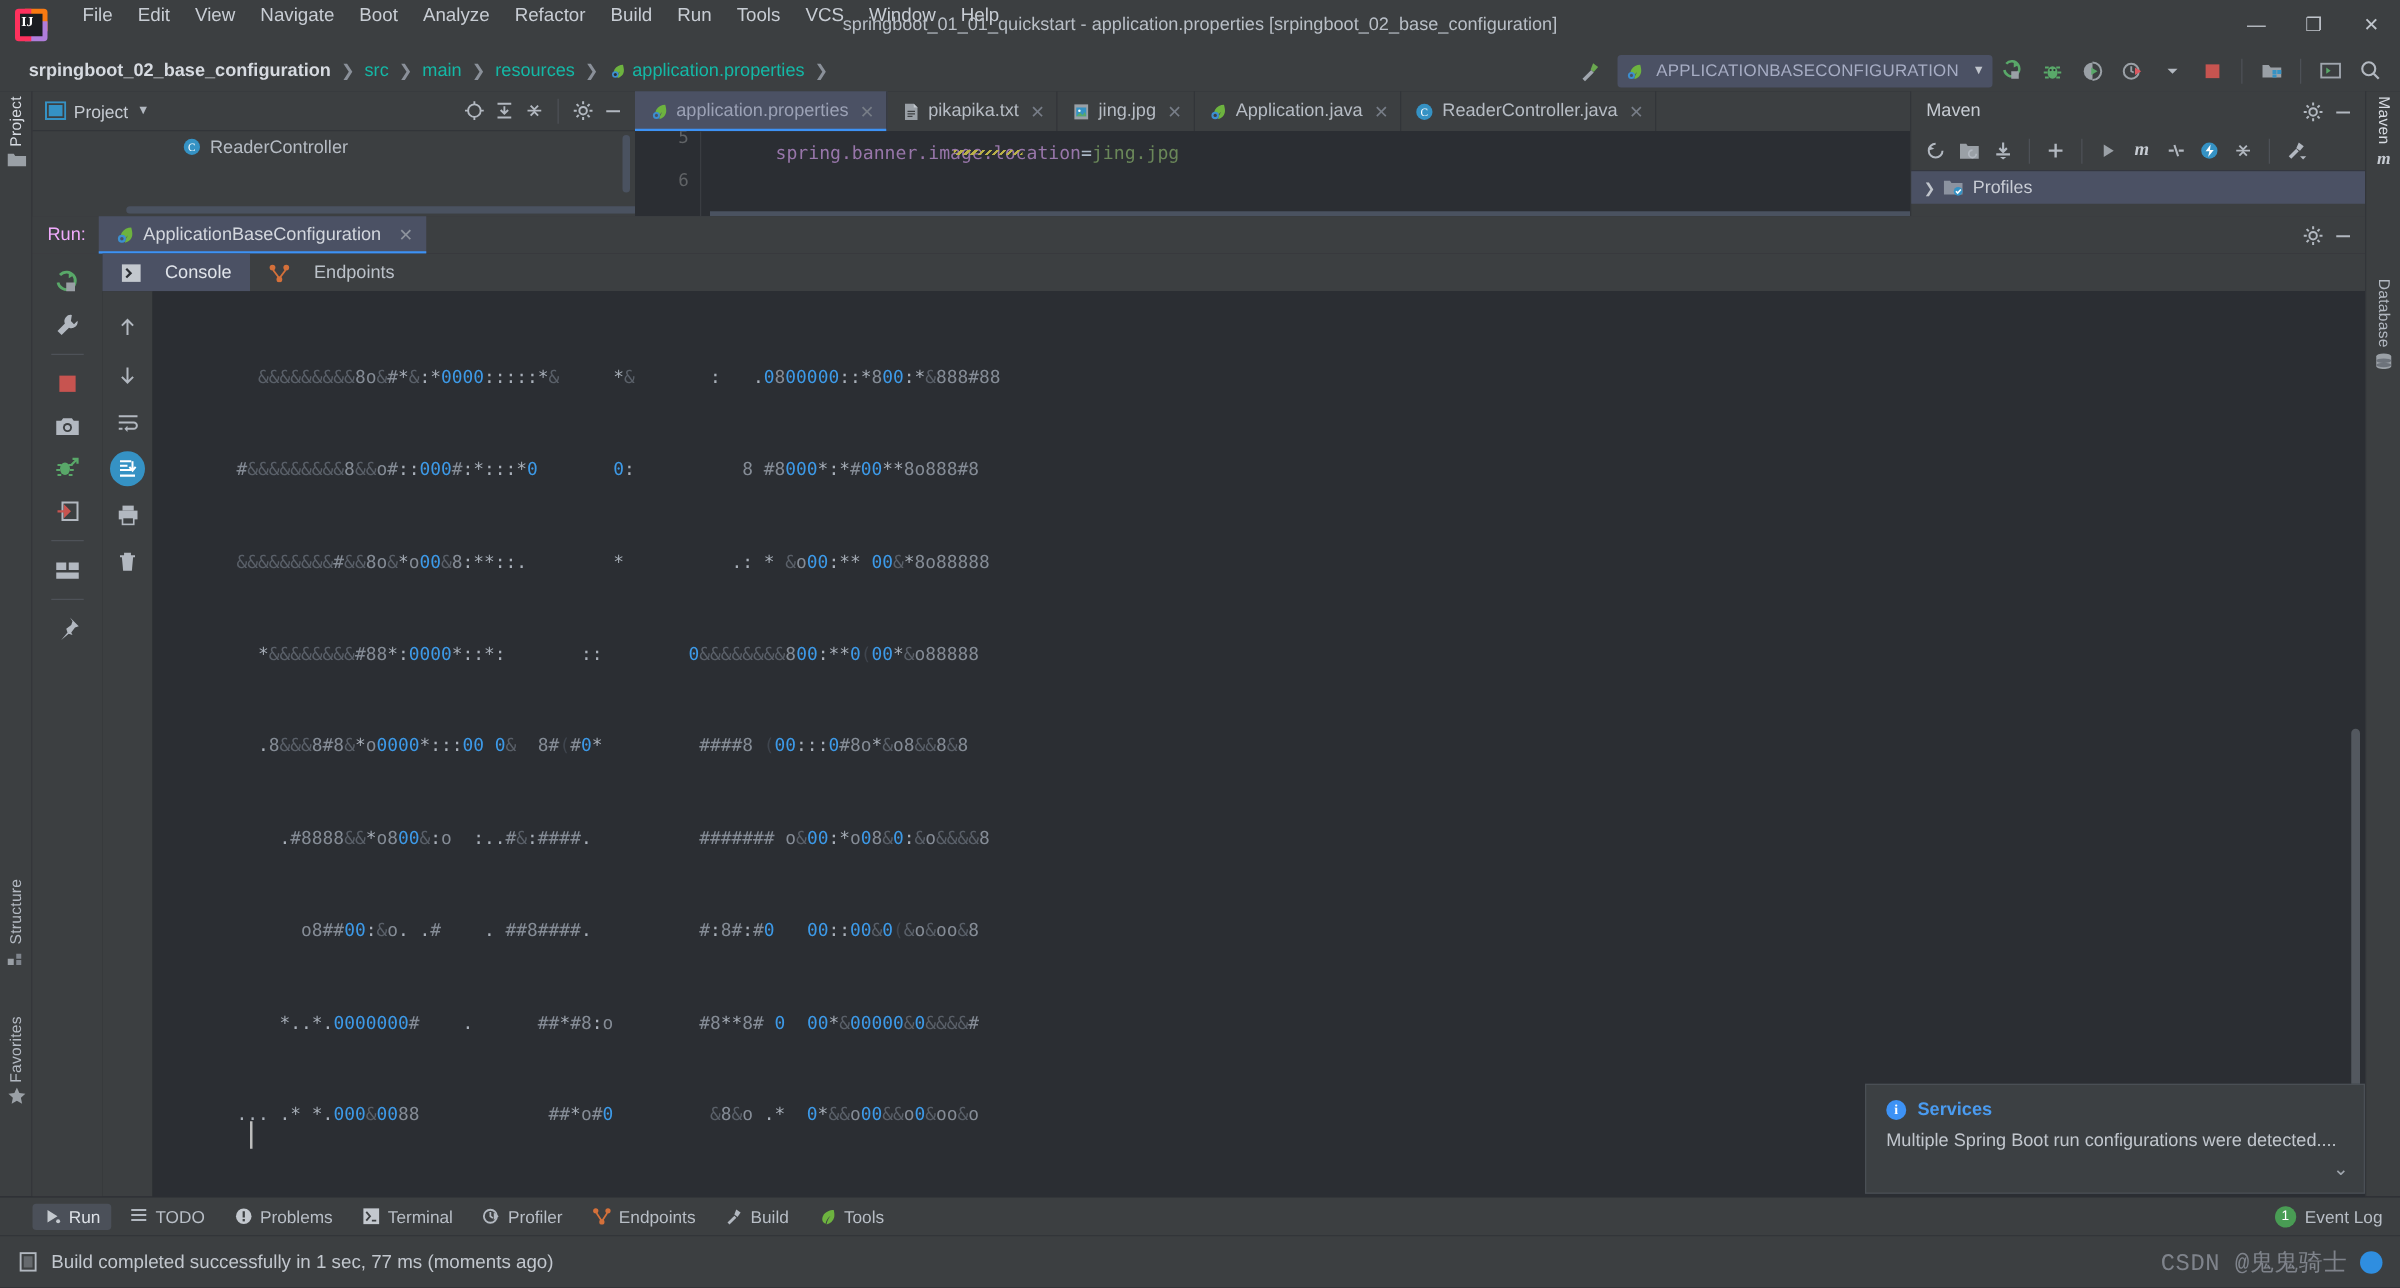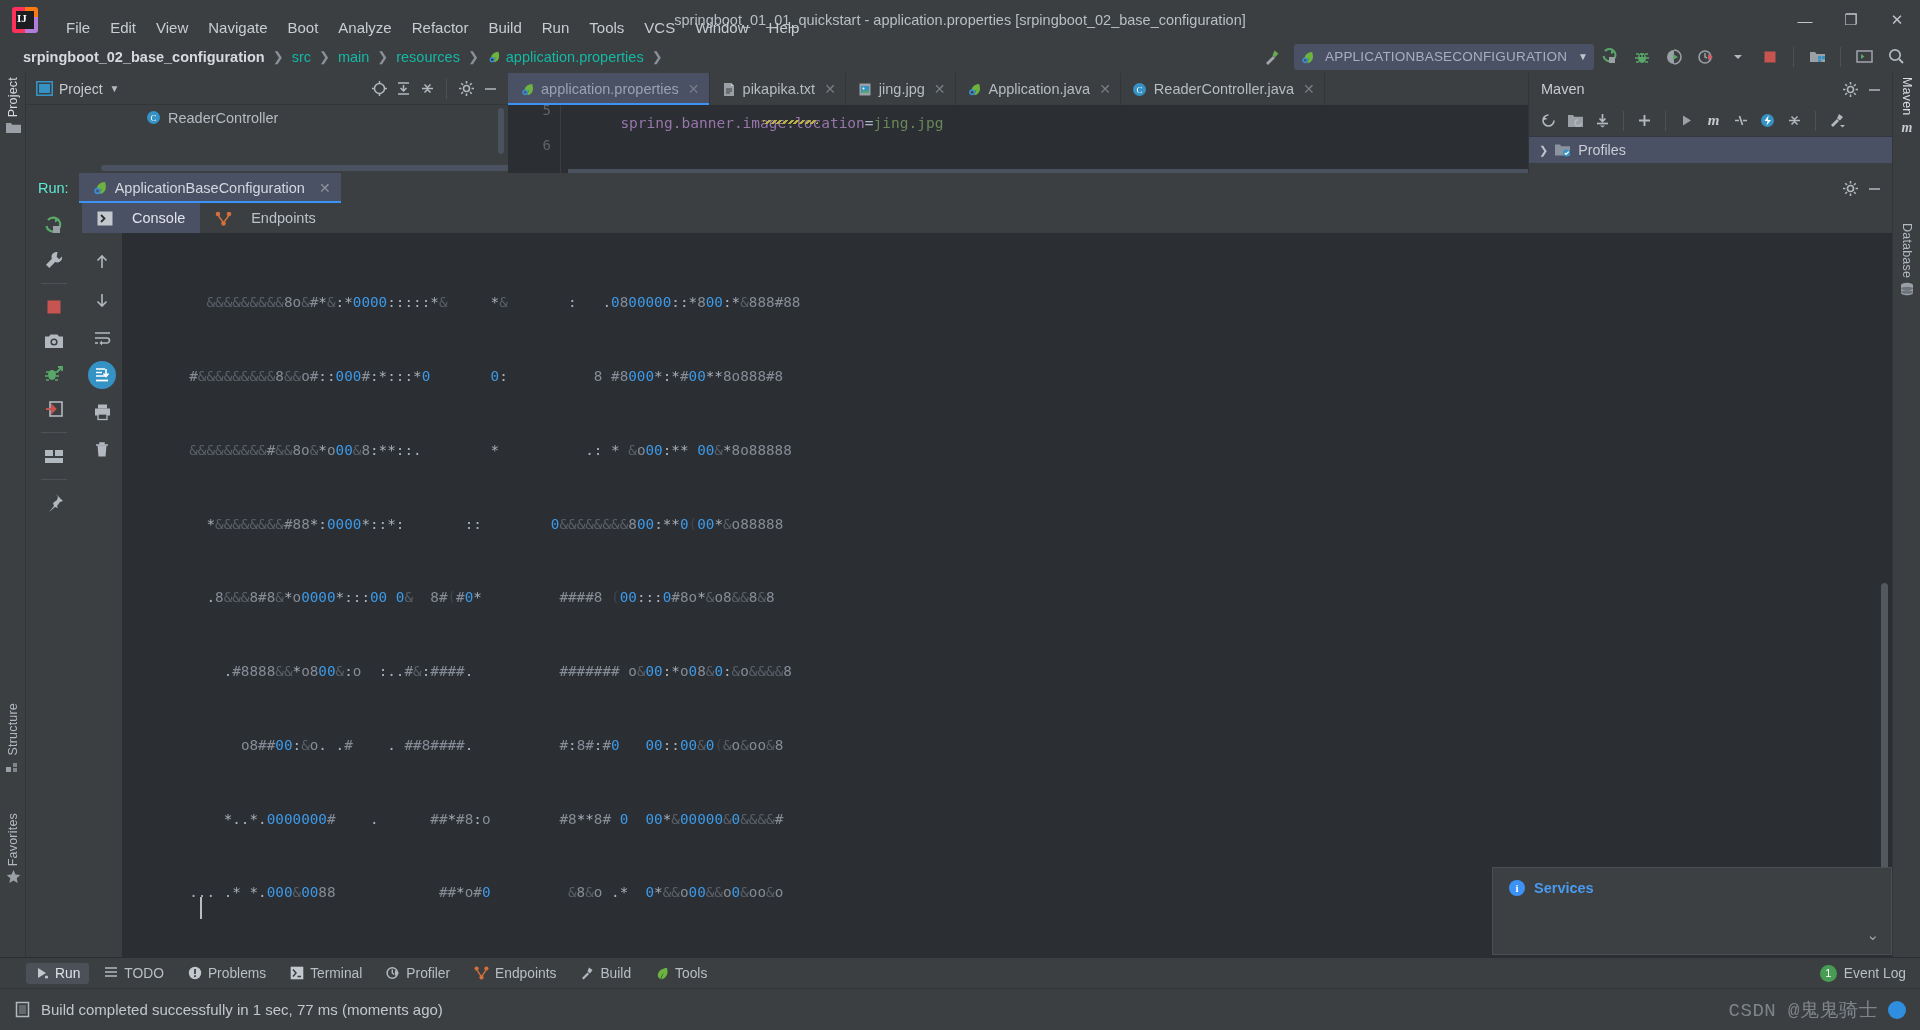--- a/index.html
+++ b/index.html
@@ -16,21 +16,21 @@
     position: absolute; top: 0; left: 0; width: 1920px; height: 40px;
     background: #3c3f41; display: flex; align-items: center;
   }
   .ij-logo { width: 30px; height: 30px; margin-left: 10px; position: relative; flex: 0 0 auto; }
   .ij-logo .sq1 { position:absolute; left:2px; top:2px; width:13px; height:26px; background:#fe315d; border-radius:3px 0 0 3px;}
   .ij-logo .sq2 { position:absolute; left:10px; top:2px; width:18px; height:18px; background:#f97a12; border-radius:0 3px 0 0;}
   .ij-logo .sq3 { position:absolute; left:10px; top:12px; width:18px; height:16px; background:#b07ddb; border-radius:0 0 3px 0;}
   .ij-logo .inner { position:absolute; left:6px; top:6px; width:18px; height:18px; background:#1b1d21;}
   .ij-logo .ij { position:absolute; left:7px; top:7px; color:#fff; font-size:11px; font-weight:bold; font-family:"Liberation Serif", serif;}
 
-  .menubar { display: flex; align-items: flex-end; margin-left: 16px; height: 40px; }
+  .menubar { display: flex; align-items: flex-start; margin-left: 16px; height: 40px; }
   .menu-item {
     padding: 4px 10px; font-size: 15px; color: #c8cdd4; cursor: default; white-space: nowrap;
   }
 
   .win-title {
     position: absolute; left: 0; right: 0; top: 0; height: 40px;
     display: flex; align-items: center; justify-content: center;
     font-size: 14.5px; color: #b9bfc7; pointer-events: none;
   }
   .win-buttons {
@@ -134,21 +134,21 @@
   .insp-widget .cnt { color:#b5a642; font-size: 14px; margin: 0 6px 0 3px;}
   .insp-widget .arw { color:#a8aeb6; font-size:12px; padding: 0 6px; }
   .editor-hscroll { position:absolute; left:60px; bottom:0; width:1255px; height:4px; background:#4a5260; }
 
   
   .run-tw {
     position: absolute; left: 26px; top: 173px; width: 1866px; height: 784px;
     background: #3c3f41;
   }
   .run-head { height: 30px; display: flex; align-items: stretch; background: #3c3f41; position: relative;}
-  .run-head .lbl { display:flex; align-items:center; font-size: 14.5px; color: #5eead4; padding: 0 10px 0 12px;}
+  .run-head .lbl { display:flex; align-items:center; font-size: 14.5px; color: #f0abfc; padding: 0 10px 0 12px;}
   .run-tab {
     display: flex; align-items: center; padding: 0 10px 0 13px; background: #4b5164; position: relative;
     font-size: 14.5px; color: #d3d7de; min-width: 250px;
   }
   .run-tab::after { content:''; position:absolute; left:0; right:0; bottom:0; height:2px; background:#3d92f5; }
   .run-tab .tclose { margin-left: auto; padding-left: 14px; color: #8e949d; font-size: 14px;}
   .run-head .right { margin-left:auto; display:flex; align-items:center; padding-right:6px;}
 
   .run-body { position: relative; height: 754px; display: flex; }
   .run-sidebar {
@@ -830,20 +830,21 @@
       <div class="console-vscroll"></div>
     </div>
   </div>
 </div>
 
 <div class="notif">
   <div class="ttl">
     <span class="info-ico">i</span>
     <span>Services</span>
   </div>
+  <div class="msg">Multiple Spring Boot run configurations were detected....</div>
   <span class="chev">⌄</span>
 </div>
 
 <div class="bottom-stripe">
   <div class="bs-btn active">
     <span>
       <svg width="14" height="14" viewBox="0 0 14 14">
           <path d="M3 2l8 5-8 5z" fill="#c3c8ce"></path>
           <circle cx="11.5" cy="11" r="1.6" fill="#c3c8ce"></circle>
         </svg>

